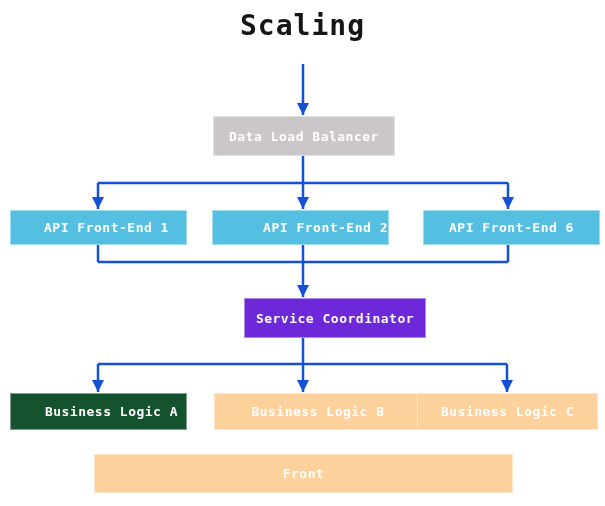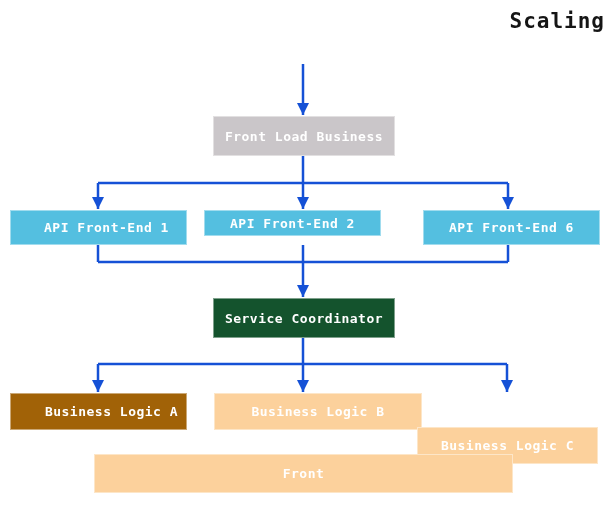--- a/index.html
+++ b/index.html
@@ -8,22 +8,22 @@
     width: 605px;
     height: 506px;
     background: #ffffff;
     font-family: "DejaVu Sans Mono", "Liberation Mono", monospace;
     overflow: hidden;
   }
   .diagram-title {
     position: absolute;
     left: 0; top: 9px;
     width: 100%;
-    text-align: right;
-    font-size: 21px;
+    text-align: center;
+    font-size: 28px;
     font-weight: bold;
     letter-spacing: 1px;
     white-space: pre;
   }
   .connectors {
     position: absolute;
     left: 0; top: 0;
     pointer-events: none;
   }
   .node {
@@ -35,21 +35,21 @@
     border: 1px solid rgba(255,255,255,0.45);
     font-size: 13px;
     font-weight: bold;
     letter-spacing: 0.5px;
     white-space: pre;
     text-align: center;
   }
   
   .n-flb  { left: 213px; top: 116px; width: 182px; height: 40px; }
   .n-api1 { left: 10px;  top: 210px; width: 177px; height: 35px; }
-  .n-api2 { left: 204px; top: 210px; width: 177px; height: 26px; }
+  .n-api2 { left: 212px; top: 210px; width: 177px; height: 35px; justify-content: flex-end; }
   .n-api3 { left: 423px; top: 210px; width: 177px; height: 35px; }
   .n-sc   { left: 213px; top: 298px; width: 182px; height: 40px; }
   .n-bla  { left: 10px;  top: 393px; width: 177px; height: 37px; }
   .n-blb  { left: 214px; top: 393px; width: 208px; height: 37px; }
   .n-blc  { left: 417px; top: 393px; width: 181px; height: 37px; }
   .n-data { left: 94px;  top: 454px; width: 419px; height: 39px; }
 </style>
 </head>
 <body>
 
@@ -78,48 +78,48 @@
       <path d="M303 245 V297" marker-end="url(#arrow)"></path>
 
       <path d="M303 338 V392" marker-end="url(#arrow)"></path>
       <path d="M98 364 H507"></path>
       <path d="M98 364 V392" marker-end="url(#arrow)"></path>
       <path d="M507 364 V392" marker-end="url(#arrow)"></path>
     </g>
   </svg>
 
   <div class="node n-flb" style="background: rgb(202, 198, 201);">
-    <span>Front Load Business</span>
+    <span>Data Load Balancer</span>
   </div>
 
   <div class="node n-api1" style="background: rgb(84, 191, 224); padding-left: 16px;">
     <span>API Front-End 1</span>
   </div>
 
   <div class="node n-api2" style="background: rgb(84, 191, 224);">
     <span>API Front-End 2</span>
   </div>
 
   <div class="node n-api3" style="background: rgb(84, 191, 224);">
     <span>API Front-End 6</span>
   </div>
 
-  <div class="node n-sc" style="background: #14532d;">
+  <div class="node n-sc" style="background: #6d28d9; margin-left: 31px;">
     <span>Service Coordinator</span>
   </div>
 
-  <div class="node n-bla" style="background: #a16207; padding-left: 26px;">
+  <div class="node n-bla" style="background: #14532d; padding-left: 26px;">
     <span>Business Logic A</span>
   </div>
 
   <div class="node n-blb" style="background: rgb(252, 209, 156);">
     <span>Business Logic B</span>
   </div>
 
-  <div class="node n-blc" style="background: rgb(252, 209, 156); margin-top: 34px;">
+  <div class="node n-blc" style="background: rgb(252, 209, 156);">
     <span>Business Logic C</span>
   </div>
 
   <div class="node n-data" style="background: rgb(252, 209, 156);">
     <span>Front</span>
   </div>
 
 </div>
 
 </body></html>

